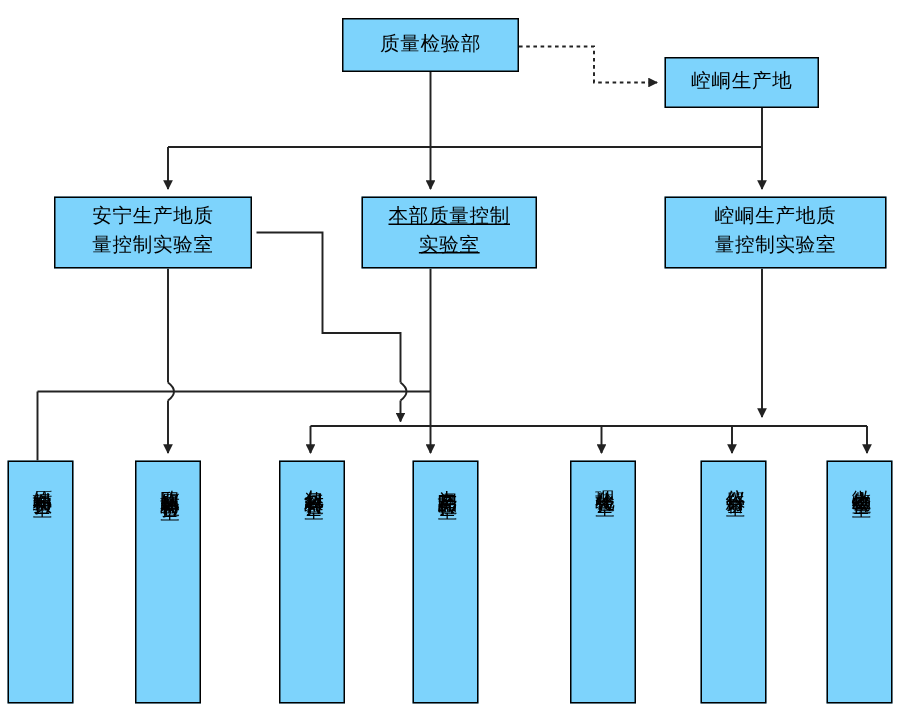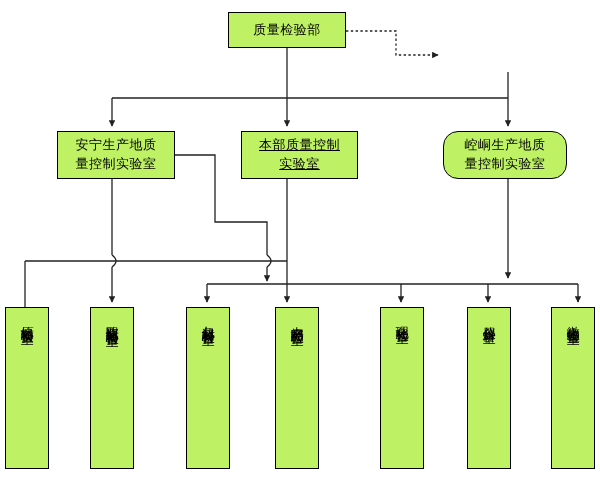--- a/index.html
+++ b/index.html
@@ -22,21 +22,21 @@
     position: absolute;
     top: 0;
     left: 0;
     width: 600px;
     height: 485px;
   }
   .node-box {
     position: absolute;
     box-sizing: border-box;
     border: 1px solid #000000;
-    background: #bef264;
+    background: #7dd3fc;
     display: flex;
     align-items: center;
     justify-content: center;
     text-align: center;
     color: #000000;
     font-family: "DejaVu Sans", "Liberation Sans", sans-serif;
   }
   .node-label-h {
     display: block;
     font-size: 13px;
@@ -113,32 +113,35 @@
 
       <path d="M 508 179 L 508 278" marker-end="url(#arrowSolid)"></path>
 
     </g>
   </svg>
 
   <div class="node-box" style="left:228px; top:12px; width:118px; height:36px;">
     <span class="node-label-h">质量检验部</span>
   </div>
 
+  <div class="node-box" style="left:443px; top:38px; width:103px; height:34px;">
+    <span class="node-label-h">崆峒生产地</span>
+  </div>
 
-  <div class="node-box" style="left:57px; top:131px; width:118px; height:48px;">
+  <div class="node-box" style="left:36px; top:131px; width:132px; height:48px;">
     <span class="node-label-h">安宁生产地质
 量控制实验室</span>
   </div>
 
   <div class="node-box" style="left:241px; top:131px; width:117px; height:48px;text-decoration:underline;">
     <span class="node-label-h">本部质量控制
 实验室</span>
   </div>
 
-  <div class="node-box" style="left:443px; top:131px; width:124px; height:48px;border-radius:15px;">
+  <div class="node-box" style="left:443px; top:131px; width:148px; height:48px;">
     <span class="node-label-h">崆峒生产地质
 量控制实验室</span>
   </div>
 
   <div class="node-box node-vertical" style="left:5px; top:307px; width:44px; height:162px;">
     <span class="node-label-v">原辅料实验室</span>
   </div>
 
   <div class="node-box node-vertical" style="left:90px; top:307px; width:44px; height:162px;">
     <span class="node-label-v">欧盟原辅料检验室</span>

